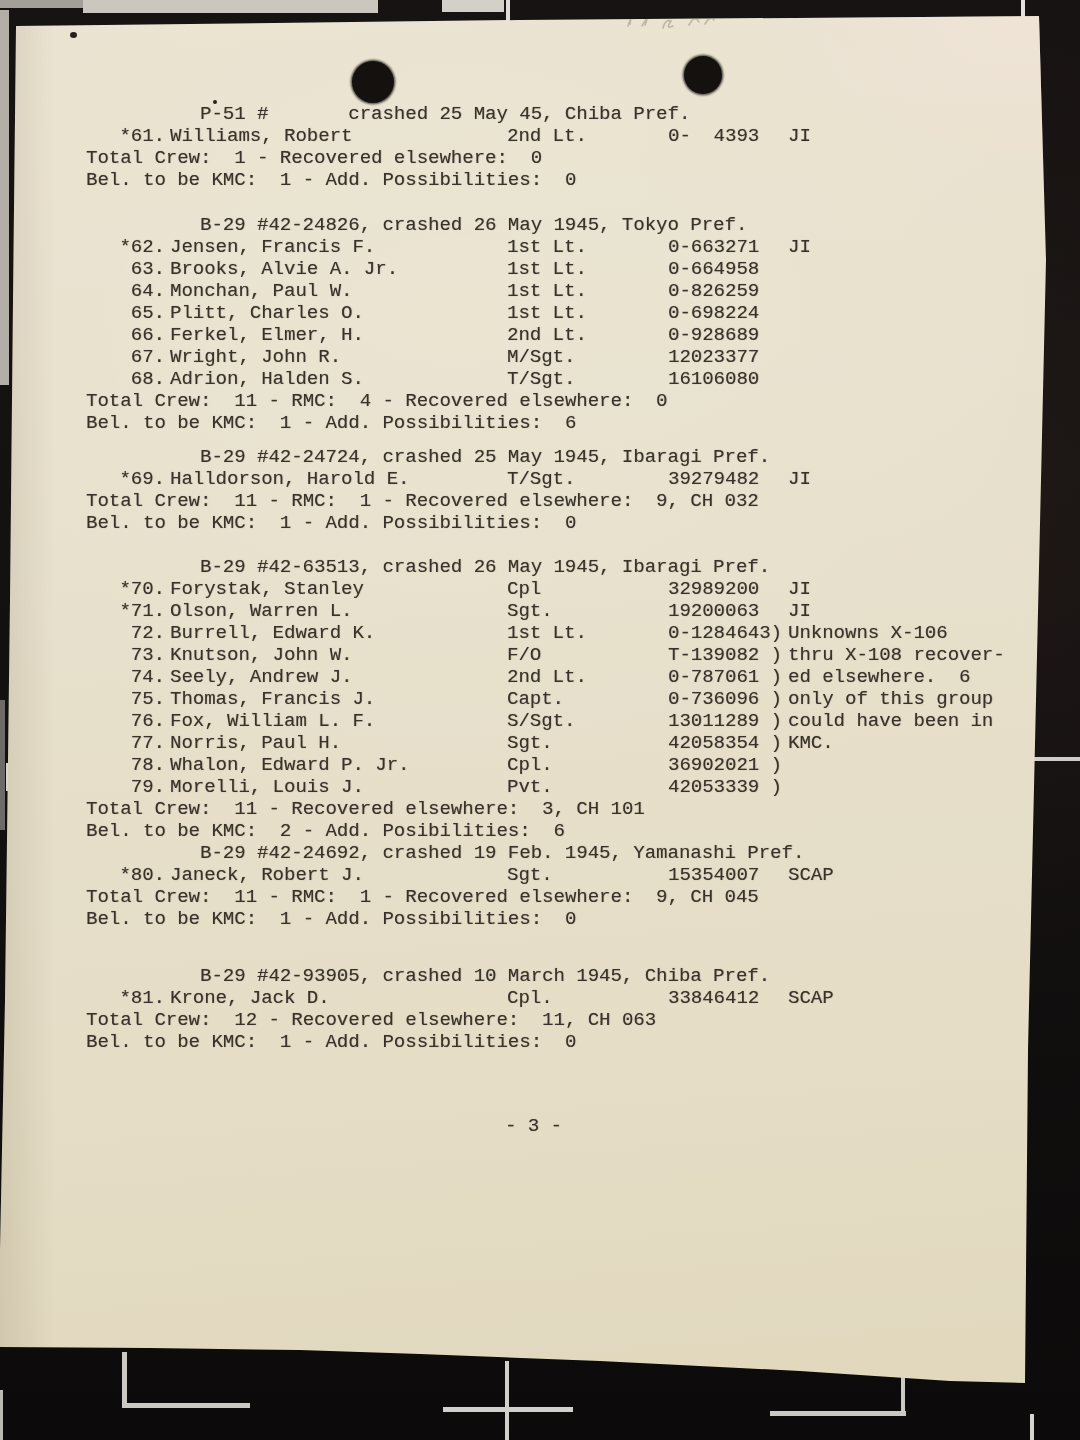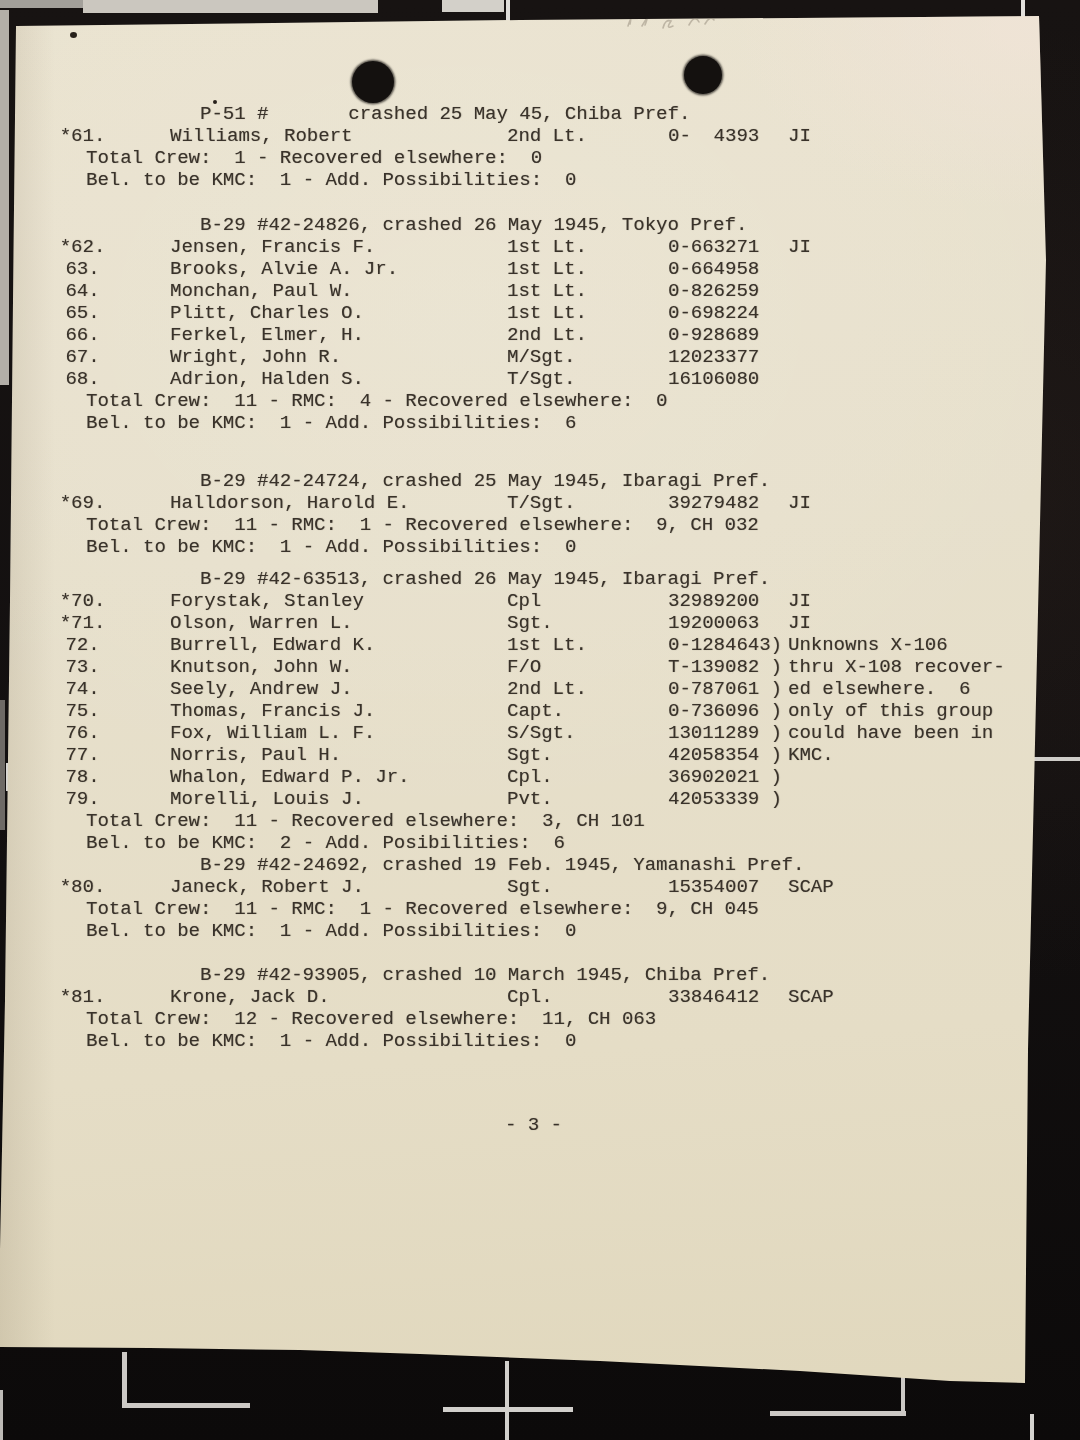--- a/index.html
+++ b/index.html
@@ -52,27 +52,27 @@
       linear-gradient(176deg,#eae3d0 0%,#e7e0cc 38%,#e5ddc6 72%,#e0d7bc 100%);
   }
   .doc{
     position:absolute;left:0;top:37px;width:1080px;
     font-size:19px;line-height:22px;color:#39322a;
     text-shadow:0.4px 0.4px 0.9px rgba(54,46,36,0.45);
     white-space:pre;
   }
   .section{margin-bottom:20px}
   .section:nth-child(1){margin-bottom:23px}
-  .section:nth-child(2){margin-bottom:36px}
-  .section:nth-child(3){margin-bottom:10px}
+  .section:nth-child(2){margin-bottom:12px}
+  .section:nth-child(3){margin-bottom:22px}
   .section:nth-child(4){margin-bottom:0}
-  .section:nth-child(5){margin-bottom:22px}
+  .section:nth-child(5){margin-bottom:35px}
   .title{padding-left:200px}
   .trow{display:grid;grid-template-columns:170px 337px 161px 120px auto}
-  .num{text-align:center;padding-right:5px}
+  .num{text-align:right;padding-right:5px}
   .totals{padding-left:86px}
   .pagenum{margin-top:62px;padding-left:505px}
 
   
   .hole{position:absolute;border-radius:50%;background:#14110f;box-shadow:0 0 2px 1.5px rgba(22,19,16,0.65)}
   .hole1{left:352px;top:61px;width:42px;height:42px}
   .hole2{left:684px;top:56px;width:38px;height:38px}
 
   .speck{position:absolute;background:#27211b;border-radius:50%}
   .speck1{left:70px;top:32px;width:7px;height:6px}

